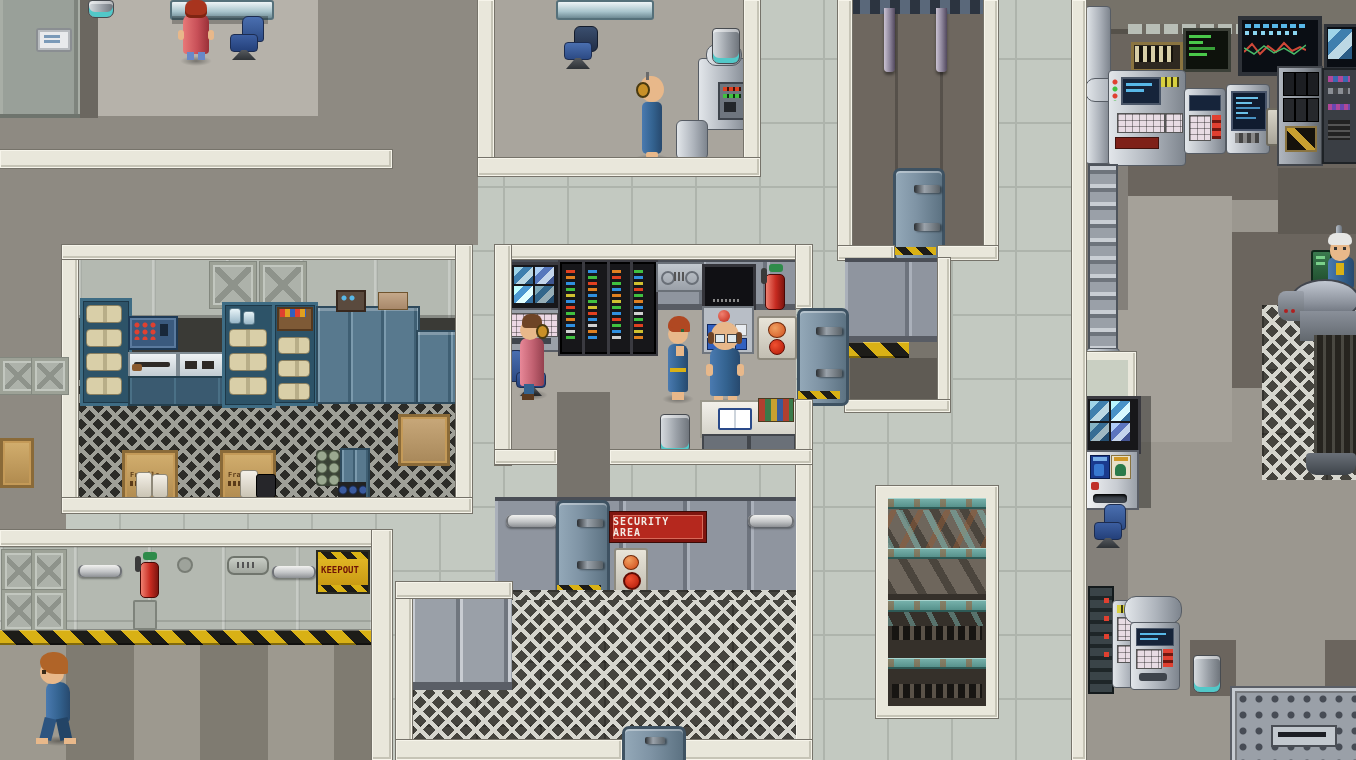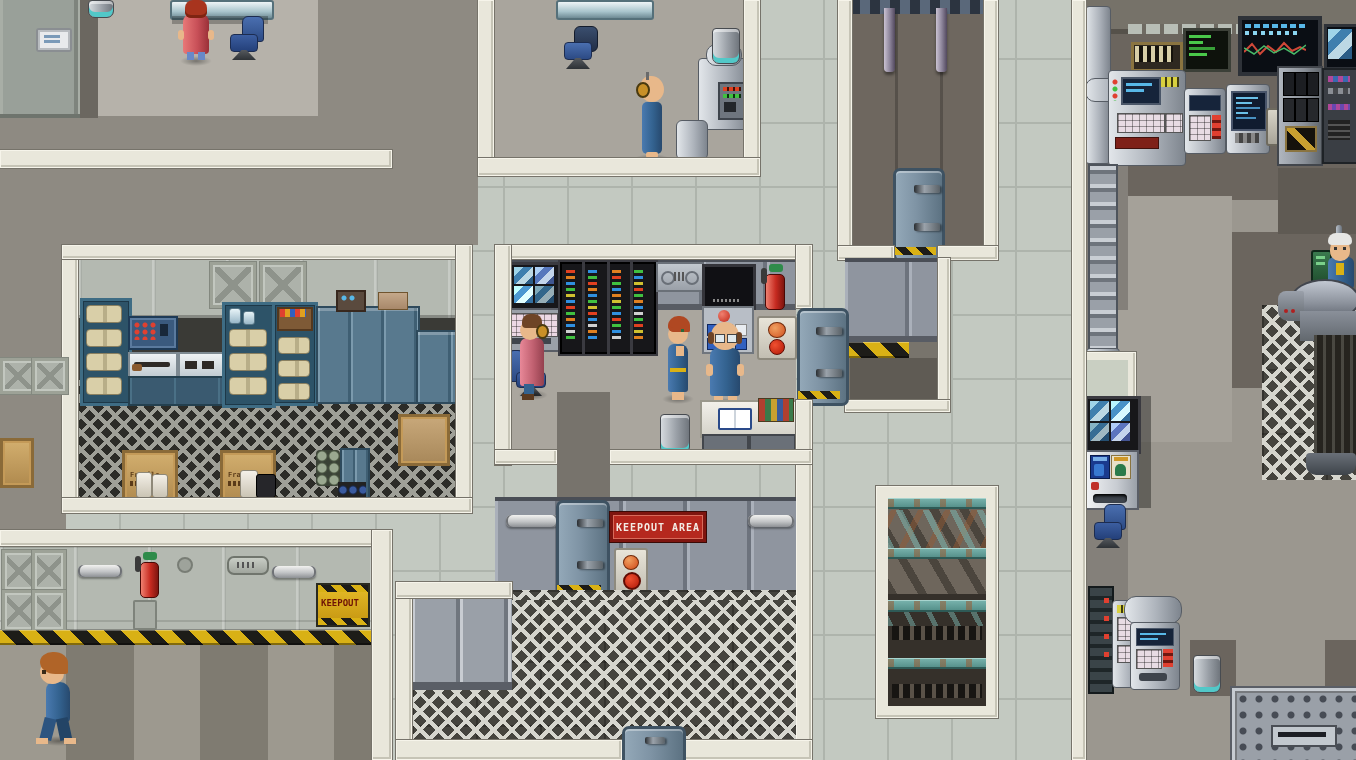--- a/index.html
+++ b/index.html
@@ -54,21 +54,21 @@
   .scrblue{background:linear-gradient(135deg,#9fd4e8 0 25%,#3f7fae 25% 50%,#bcd8e4 50% 75%,#2c5d86 75%);}
   .kb{background-color:#e8dce4;background-image:linear-gradient(rgba(0,0,0,.35) 1px,transparent 1px),
       linear-gradient(90deg,rgba(0,0,0,.35) 1px,transparent 1px);background-size:7px 6px;
       border:1px solid #555;}
   .fextb{background:linear-gradient(90deg,#f08070,#c62a20 55%,#7e150f);border-radius:5px;border:1px solid #4a0805;}
   .sign-red{background:#b5281e;border:3px solid #7e150f;box-shadow:0 0 0 1px #3a0a06,inset 0 0 0 1px #d96a5a;
       color:#f3ebe4;font-family:"DejaVu Sans Mono","Liberation Mono",monospace;font-weight:bold;
       display:flex;align-items:center;justify-content:center;letter-spacing:1px;}
   .sign-yel{background:linear-gradient(#e6bc28,#c49410);color:#6e1206;
       font-family:"DejaVu Sans Mono","Liberation Mono",monospace;font-weight:bold;text-align:center;
-      box-shadow:0 0 0 2px #2a2a20;margin-top:33px;}
+      box-shadow:0 0 0 2px #2a2a20;}
   .hazline{background:repeating-linear-gradient(45deg,#d9b115 0 7px,#1d1c18 7px 14px);}
   .lockers{background:repeating-linear-gradient(90deg,#7b9aad 0 2px,#58798e 2px 30px,#3f5f73 30px 33px);
       border:2px solid #2e4a5c;box-shadow:inset 0 3px 0 rgba(255,255,255,.25);}
   .shelf{background:#2d5368;border:3px solid #3e6c84;box-shadow:inset 0 0 0 1px #1d3848;}
   .sackrow{background:repeating-linear-gradient(90deg,#d9cfa8 0 16px,#b8ae88 16px 20px);
       border-radius:4px;border:1px solid #8a8060;}
   .cratebox{background:linear-gradient(#d2ae6e,#b08a4e);border:3px solid #8a6a38;
       box-shadow:inset 0 0 0 2px #c49a58;color:#5a3a18;
       font-family:"DejaVu Sans Mono","Liberation Mono",monospace;font-weight:bold;}
   .girders{background:#35302a;}
@@ -358,21 +358,21 @@
   <div class="abs" style="left:557px;top:450px;width:53px;height:48px;background:#77736c"></div>
 
   <div class="abs metalwall" style="left:495px;top:497px;width:301px;height:100px"></div>
   <div class="abs pipeh" style="left:506px;top:515px;width:52px;height:12px"></div>
   <div class="abs door" style="left:556px;top:500px;width:48px;height:94px">
     <span class="abs hinge" style="left:18px;top:16px;width:26px;height:8px"></span>
     <span class="abs hinge" style="left:18px;top:58px;width:26px;height:8px"></span>
     <span class="abs hazline" style="left:-2px;top:82px;width:44px;height:8px"></span>
   </div>
   <div class="abs sign-red" style="left:610px;top:512px;width:90px;height:24px;font-size:10px">
-    <span>KEEPOUT AREA</span>
+    <span>SECURITY AREA</span>
   </div>
   <div class="abs" style="left:614px;top:548px;width:30px;height:42px;background:linear-gradient(#e8e4d8,#c2beb2);border:2px solid #8e8a7e;border-radius:3px">
     <span class="abs" style="left:7px;top:5px;width:14px;height:13px;background:radial-gradient(circle at 5px 4px,#f0a060,#d04818);border-radius:50%;border:1px solid #702808"></span>
     <span class="abs" style="left:7px;top:22px;width:14px;height:14px;background:radial-gradient(circle at 5px 5px,#f05030,#b01808);border-radius:50%;border:2px solid #600c04"></span>
   </div>
   <div class="abs pipeh" style="left:748px;top:515px;width:46px;height:12px"></div>
 
   <div class="abs mesh" style="left:412px;top:597px;width:384px;height:146px"></div>
   <div class="abs mesh" style="left:495px;top:590px;width:301px;height:10px"></div>
   <div class="abs" style="left:412px;top:590px;width:100px;height:100px;background:repeating-linear-gradient(90deg,#c8ccd2 0 3px,#9aa0a8 3px 44px,#70767e 44px 48px);box-shadow:inset 0 -8px 0 #5a5e66,inset 0 4px 0 #6a6e76"></div>

